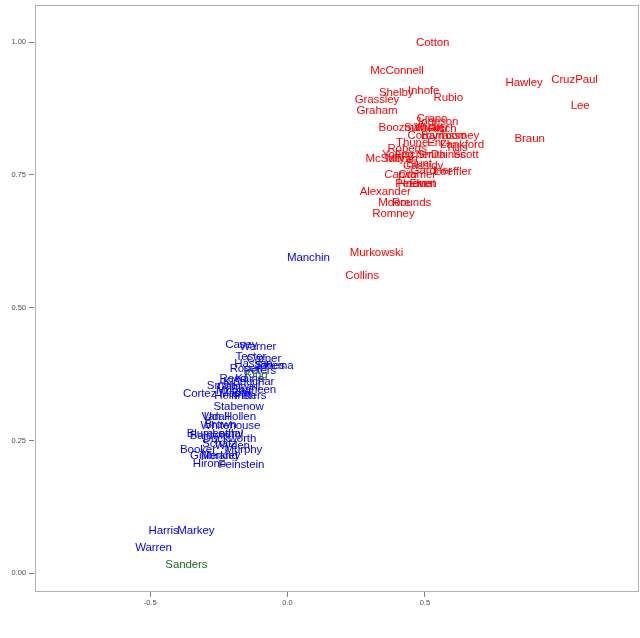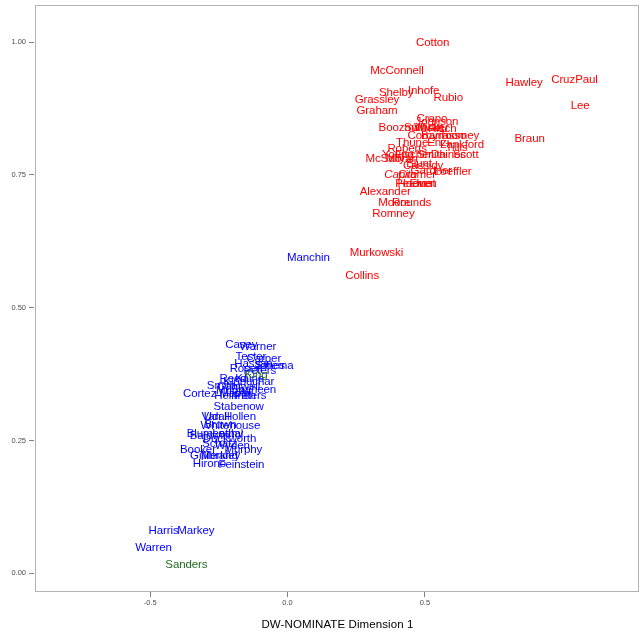--- a/index.html
+++ b/index.html
@@ -105,21 +105,20 @@
 </style>
 </head>
 <body>
 
 <div id="plot-root">
 
   <div id="y-axis-title">
     
   </div>
 
-  <div id="x-axis-title">DW-NOMINATE Dimension 1</div>
 
   <div id="axis-layer">
       <div class="ytick-mark" style="top: 572.907px;"></div>
       <div class="ytick-label" style="top: 569.407px;">0.00</div>
       <div class="ytick-mark" style="top: 440.102px;"></div>
       <div class="ytick-label" style="top: 436.602px;">0.25</div>
       <div class="ytick-mark" style="top: 307.296px;"></div>
       <div class="ytick-label" style="top: 303.796px;">0.50</div>
       <div class="ytick-mark" style="top: 174.491px;"></div>
       <div class="ytick-label" style="top: 170.991px;">0.75</div>

